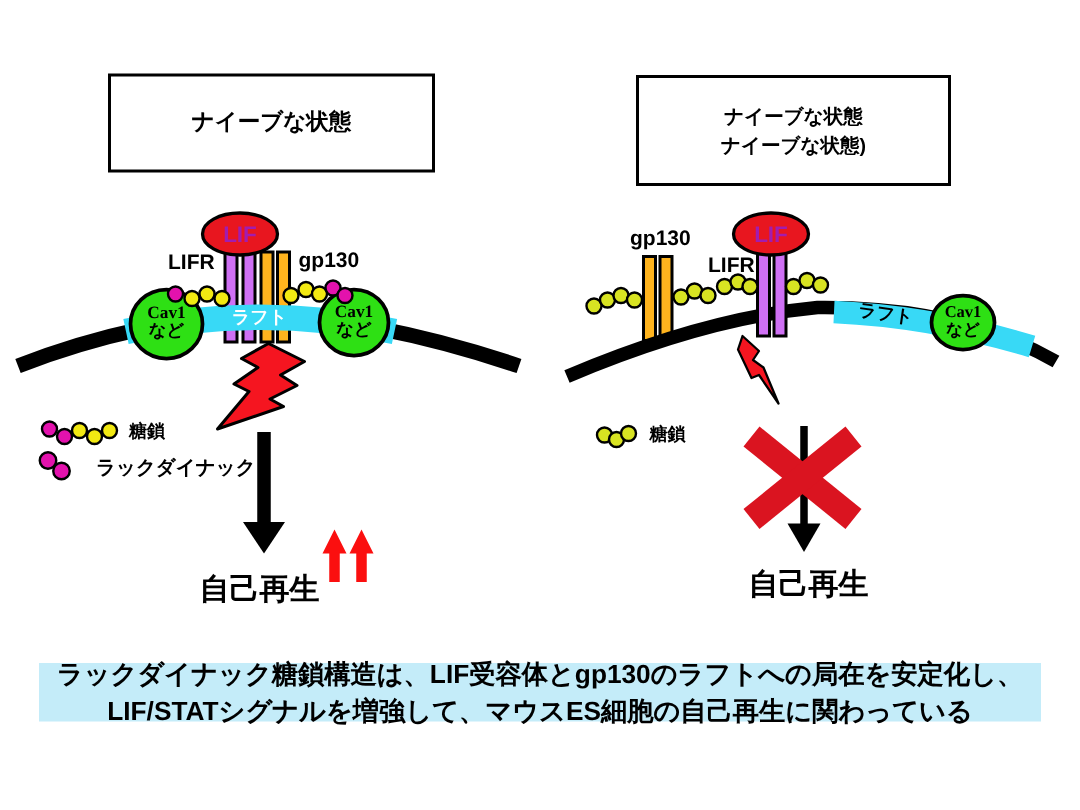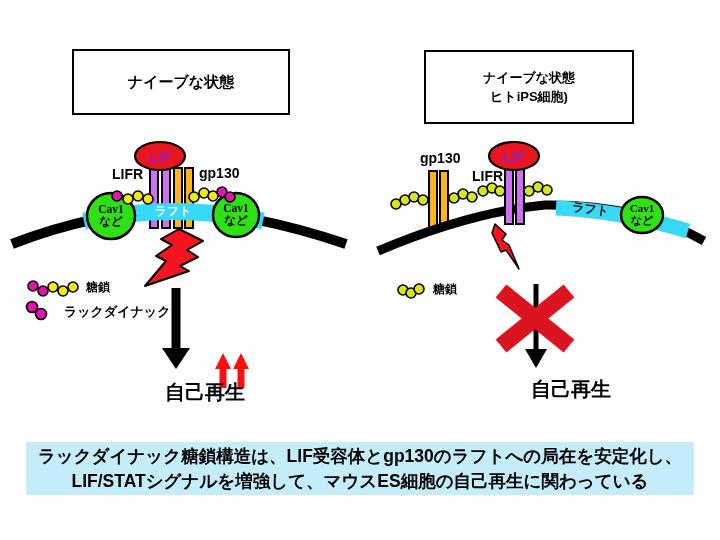--- a/index.html
+++ b/index.html
@@ -12,22 +12,22 @@
   #title-right{left:424px;top:50px;width:206px;height:70px;font-size:13px;line-height:19px;}
   svg{position:absolute;left:0;top:0;}
   .lbl{position:absolute;font-weight:bold;white-space:nowrap;}
   .cy{fill:#f2e912;stroke:#000;stroke-width:1.6;}
   .cm{fill:#e312ad;stroke:#000;stroke-width:1.6;}
   .cg{fill:#d8e322;stroke:#000;stroke-width:1.6;}
   #lbl-lif-left,#lbl-lif-right{color:#a21caf;font-size:15px;width:50px;text-align:center;}
   #lbl-raft-left{color:#fff;font-size:12px;width:54px;text-align:center;}
   #lbl-raft-right{color:#000;font-size:12px;transform:rotate(8deg);}
   .cav1{font-size:11.5px;line-height:12px;text-align:center;font-weight:bold;font-family:Liberation Serif, serif;}
-  .selfrenew{font-size:20px;font-weight:bold;margin-left:32px;}
-  #caption{left:26px;top:442px;width:668px;height:53px;background:#c4ecf9;
+  .selfrenew{font-size:20px;font-weight:bold;}
+  #caption{left:26px;top:442px;width:668px;height:39px;background:#c4ecf9;
            display:flex;flex-direction:column;justify-content:center;align-items:center;
            font-size:17.5px;font-weight:bold;line-height:25px;white-space:nowrap;}
 </style>
 </head>
 <body>
 
 <div id="slide">
 
   <svg width="720" height="540" viewBox="0 0 720 540">
 
@@ -148,21 +148,21 @@
       </g>
     </g>
   </svg>
 
   <div id="title-left" class="abs titlebox">
     <div>ナイーブな状態</div>
   </div>
 
   <div id="title-right" class="abs titlebox">
     <div>ナイーブな状態</div>
-    <div>ヒトiPS細胞)</div>
+    <div>ナイーブな状態)</div>
   </div>
 
   <div id="lbl-lif-left" class="lbl" style="left:135px;top:148px;">LIF</div>
   <div class="lbl" style="left:112px;top:166px;font-size:14px;">LIFR</div>
   <div class="lbl" style="left:199px;top:165px;font-size:14px;">gp130</div>
   <div id="lbl-raft-left" class="lbl" style="left:146px;top:203px;">ラフト</div>
   <div class="abs cav1" style="left:87px;top:203px;width:48px;">
     <div>Cav1</div>
     <div>など</div>
   </div>

